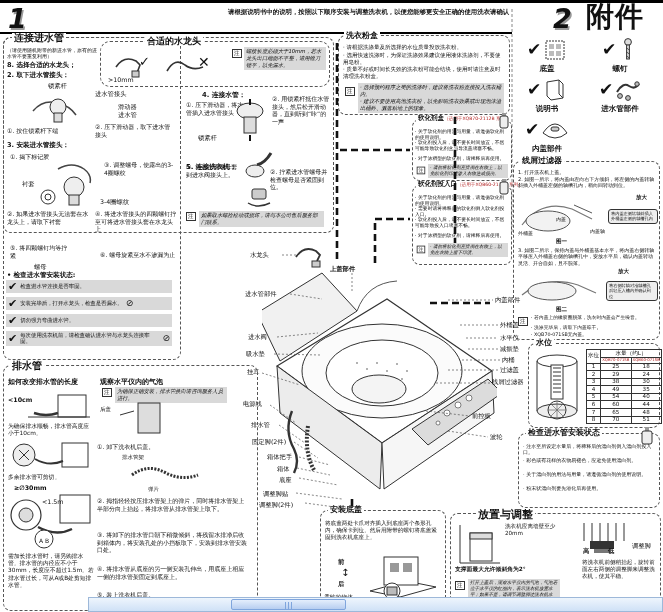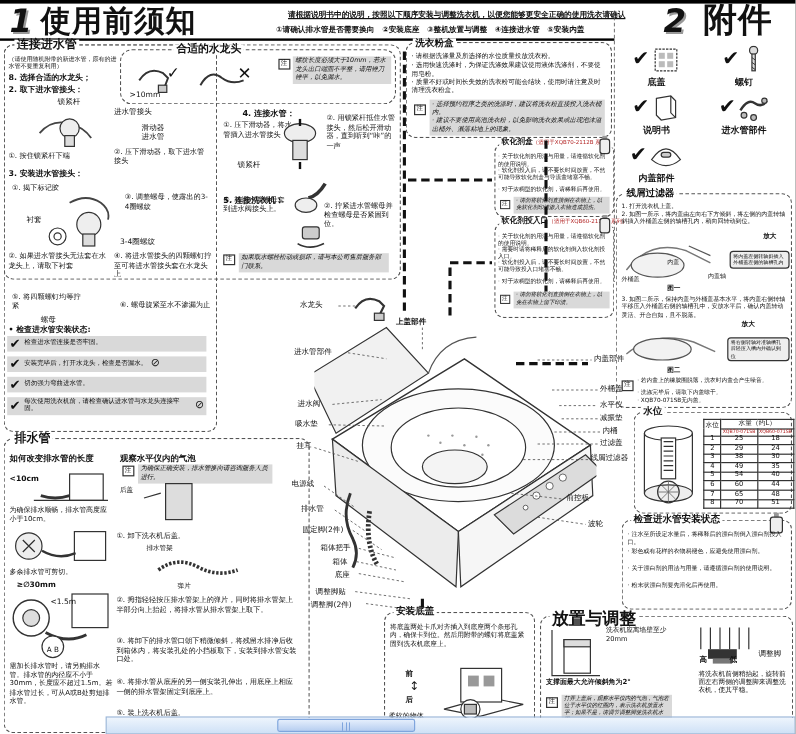--- a/index.html
+++ b/index.html
@@ -35,23 +35,21 @@
      background:repeating-linear-gradient(90deg,#7fa5dd 0,#7fa5dd 1px,transparent 1px,transparent 3px);}
   svg{display:block;}
   .fig{position:absolute;border:0;}
 </style>
 </head>
 <body>
 
 <div id="page">
 
   <div class="hnum" style="left:8px;top:2px;">1</div>
-  <div class="htitle" style="left:34px;top:2px;">使用前须知</div>
-  <div class="st bold" style="left:240px;top:5px;width:282px;font-size:6.4px;text-decoration:underline;">请根据说明书中的说明，按照以下顺序安装与调整洗衣机，以便您能够更安全正确的使用洗衣请确认</div>
-  <div class="st bold" style="left:230px;top:18px;width:282px;font-size:6.4px;">①请确认排水管是否需要换向　②安装底座　③整机放置与调整　④连接进水管　⑤安装内盖</div>
+  <div class="st bold" style="left:228px;top:5px;width:282px;font-size:6.4px;">请根据说明书中的说明，按照以下顺序安装与调整洗衣机，以便您能够更安全正确的使用洗衣请确认</div>
   <div class="hnum" style="left:553px;top:2px;">2</div>
   <div class="htitle" style="left:586px;top:0;font-size:28px;">附件</div>
   <div style="position:absolute;left:0;top:29px;width:512px;height:2px;background:#000;"></div>
 
   <div class="bx" style="left:3px;top:34px;width:331px;height:196px;"></div>
   <div class="bx" style="left:3px;top:34px;width:178px;height:323px;"></div>
   <div class="bt" style="left:12px;top:30px;font-size:10px;">连接进水管</div>
 
   <div class="st" style="left:7px;top:44px;width:92px;font-size:5px;">（请使用随机附带的新进水管，原有的进水管不要重复利用）</div>
   <div class="st bold" style="left:7px;top:58px;font-size:6.6px;">8. 选择合适的水龙头；</div>
@@ -459,21 +457,21 @@
     <polygon points="8,40 38,46 74,36 44,30" fill="#fff" stroke="#333"></polygon>
     <rect x="22" y="6" width="34" height="28" fill="#fff" stroke="#333"></rect>
     <rect x="28" y="12" width="9" height="9" fill="#999"></rect>
       <rect x="41" y="12" width="9" height="9" fill="#999"></rect>
     <circle cx="30" cy="40" r="8" fill="#fff" stroke="#333"></circle>
       <rect x="25" y="36" width="10" height="8" fill="#bbb" stroke="#333"></rect>
   </svg>
   <div class="lb" style="left:324px;top:592px;font-size:5.8px;">柔软的物体</div>
 
   <div class="bx" style="left:450px;top:510px;width:211px;height:98px;"></div>
-  <div class="bt" style="left:458px;top:506px;font-size:14px;">放置与调整</div>
+  <div class="bt" style="left:476px;top:506px;font-size:11px;">放置与调整</div>
   <svg class="fig" style="left:456px;top:520px;" width="46" height="42" viewBox="0 0 46 42">
     <path d="M4,2 L4,40 L44,40" fill="none" stroke="#333"></path>
       <rect x="14" y="10" width="22" height="28" fill="#fff" stroke="#333"></rect>
       <rect x="14" y="10" width="22" height="6" fill="#ddd" stroke="#333"></rect>
   </svg>
   <div class="st" style="left:505px;top:520px;width:62px;font-size:5.6px;">洗衣机应离墙壁至少20mm</div>
   <div class="st bold" style="left:455px;top:563px;width:92px;font-size:5.8px;">支撑面最大允许倾斜角为2°</div>
   <span class="nt" style="position:absolute;left:455px;top:578px;">注</span>
   <div class="gn" style="position:absolute;left:468px;top:576px;width:92px;font-size:4.6px;">打开上盖后，观察水平仪内的气泡，气泡若位于水平仪的红圈内，表示洗衣机放置水平；如果不是，请调节调整脚使洗衣机水平。</div>
   <svg class="fig" style="left:578px;top:518px;" width="52" height="34" viewBox="0 0 52 34">

